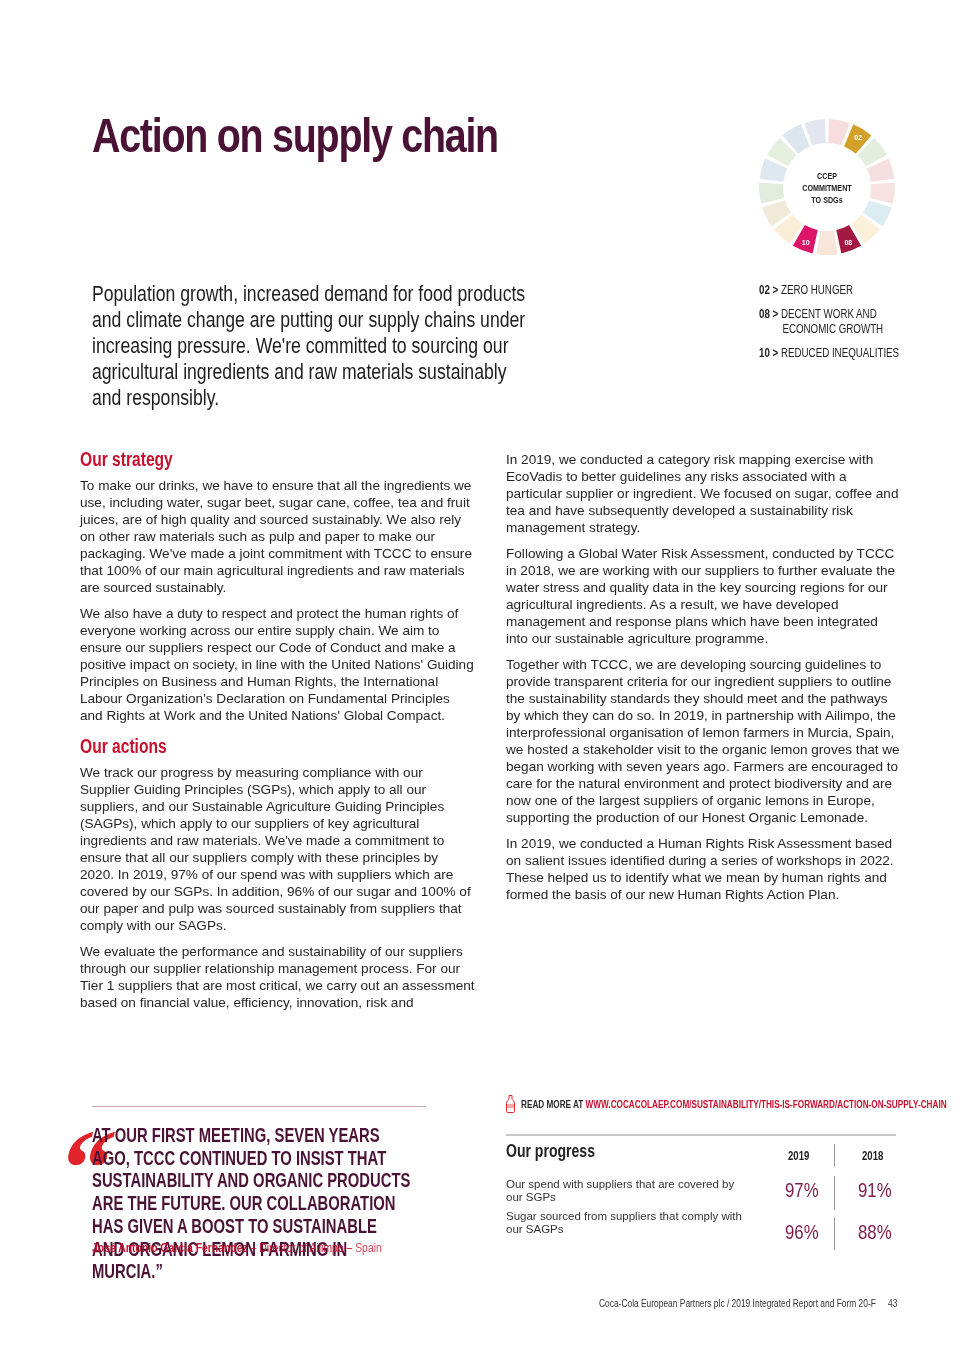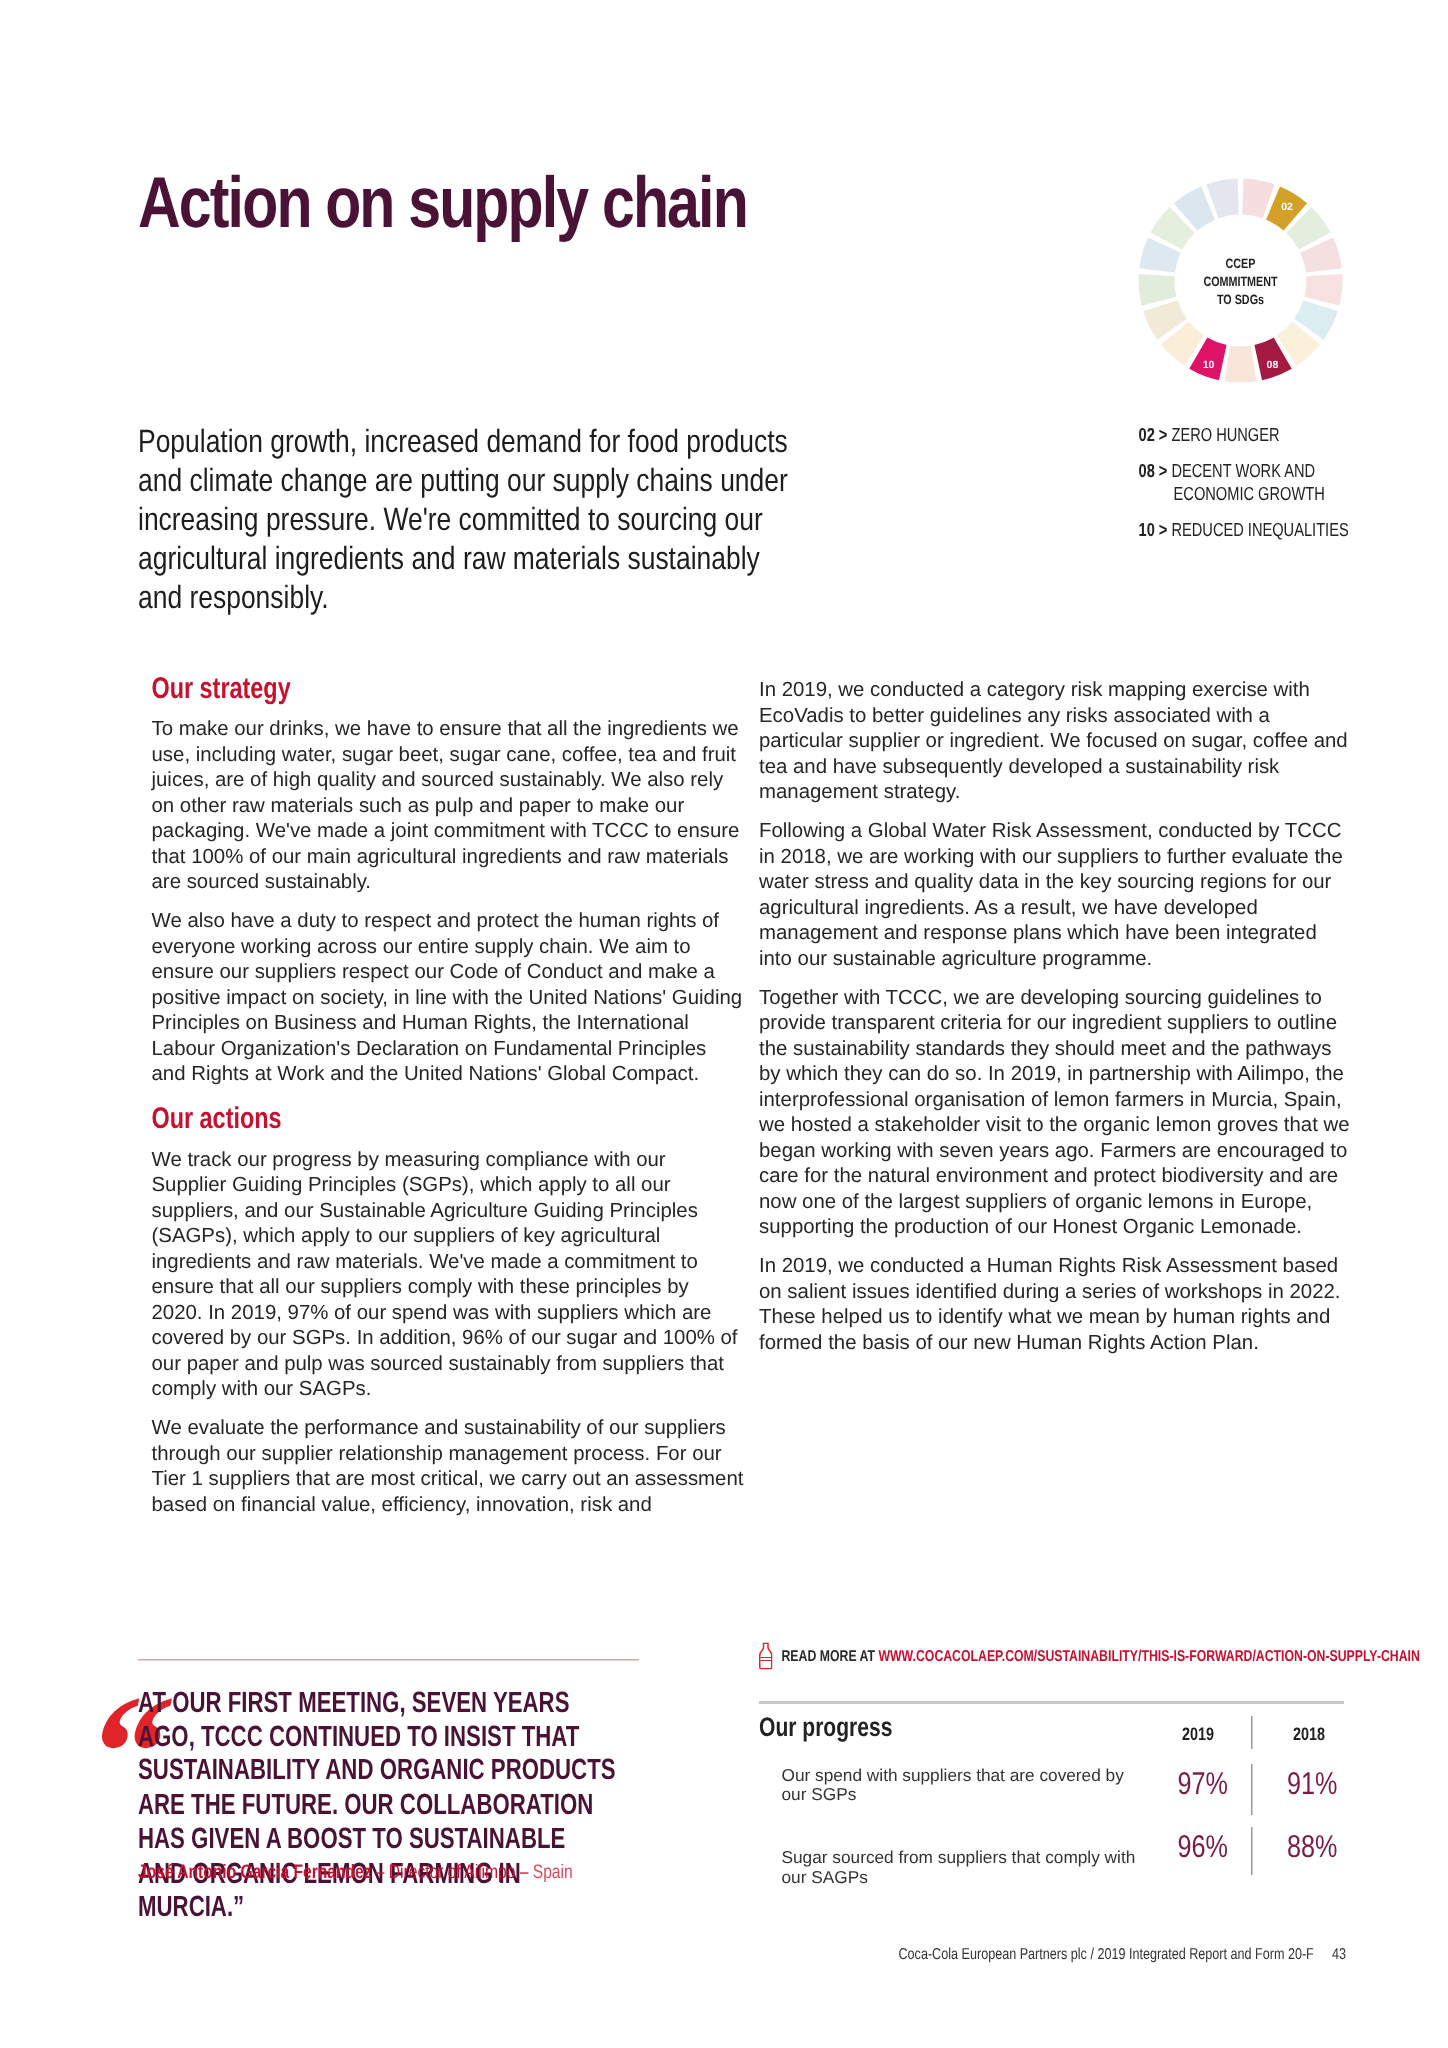--- a/index.html
+++ b/index.html
@@ -6,39 +6,39 @@
   body { width:965px; height:1365px; position:relative; overflow:hidden; font-family:"Liberation Sans", sans-serif; color:#1f1f1f; }
   .title { position:absolute; left:92px; top:108px; font-size:48px; font-weight:bold; color:#4a1336; letter-spacing:-1.5px; transform:scaleX(0.82); transform-origin:left top; white-space:nowrap; margin:0; }
   .intro { position:absolute; left:92px; top:281px; width:540px; font-size:21.5px; line-height:26px; color:#1d1d1d; transform:scaleX(0.82); transform-origin:left top; margin:0; }
   .sdg-wheel { position:absolute; left:757px; top:117px; width:140px; height:140px; }
   .sdg-list { position:absolute; left:759px; top:283px; width:200px; font-size:12.5px; line-height:15px; color:#222; font-weight:bold; transform:scaleX(0.78); transform-origin:left top; }
   .sdg-list .row { margin-bottom:9px; }
   .sdg-list .row span.text { font-weight:normal; }
   .sdg-list .indent { padding-left:30px; font-weight:normal; }
   .col { position:absolute; font-size:13.6px; line-height:17px; color:#262626; }
   .col p { margin:0 0 9px 0; }
-  .col-left { left:101px; top:451px; width:395px; }
+  .col-left { left:80px; top:451px; width:395px; }
   .col-right { left:506px; top:451px; width:395px; }
   .h2 { font-size:20px; font-weight:bold; color:#c8102e; margin:0 0 4px 0; transform:scaleX(0.78); transform-origin:left top; white-space:nowrap; height:22px; }
   .divider-left { position:absolute; left:92px; top:1106px; width:334px; height:1px; background:#c9a9a9; }
   .quote-mark { position:absolute; left:58px; top:1113px; font-size:110px; line-height:110px; font-weight:bold; color:#e1242a; font-family:"Liberation Serif", serif; transform:skewX(-12deg) scaleX(0.9); }
   .quote { position:absolute; left:92px; top:1124px; width:420px; font-size:19.5px; line-height:22.7px; font-weight:bold; color:#4a1336; transform:scaleX(0.76); transform-origin:left top; margin:0; text-transform:uppercase; }
   .attrib { position:absolute; left:92px; top:1240px; font-size:13px; color:#c8102e; transform:scaleX(0.8); transform-origin:left top; white-space:nowrap; }
   .attrib b { font-weight:bold; }
   .readmore { position:absolute; left:506px; top:1095px; display:flex; align-items:center; font-size:10.5px; font-weight:bold; white-space:nowrap; }
   .readmore .inner { transform:scaleX(0.78); transform-origin:left center; }
   .readmore .label { color:#2a2a2a; }
   .readmore .link { color:#c8102e; }
   .bottle { width:9px; height:18px; margin-right:6px; }
   .progress { position:absolute; left:506px; top:1134px; width:390px; }
   .progress .topline { height:2px; background:#c8c8c8; width:390px; }
   .progress .ptitle { position:absolute; left:0; top:7px; font-size:18px; font-weight:bold; color:#222; transform:scaleX(0.78); transform-origin:left top; white-space:nowrap; }
   .progress .yh { position:absolute; top:15px; font-size:12px; font-weight:bold; color:#222; transform:scaleX(0.8); transform-origin:left top; }
   .progress .vline { position:absolute; left:328px; width:1px; background:#999; }
-  .progress .rlabel { position:absolute; left:0; width:240px; font-size:11.5px; line-height:13px; color:#333;margin-left:15px; }
+  .progress .rlabel { position:absolute; left:0; width:240px; font-size:11.5px; line-height:13px; color:#333; }
   .progress .val { position:absolute; font-size:21px; color:#7a1a46; transform:scaleX(0.8); transform-origin:left top; }
   .footer { position:absolute; top:1297px; font-size:10.5px; color:#333; transform:scaleX(0.8); transform-origin:left top; white-space:nowrap; }
 </style>
 </head>
 <body>
 
 <h1 class="title">Action on supply chain</h1>
 
 <svg class="sdg-wheel" viewBox="0 0 140 140" id="sdg-wheel">
   <g id="sdg-segments">
@@ -121,20 +121,20 @@
   <div class="ptitle">Our progress</div>
   <div class="yh" style="left:282px;">2019</div>
   <div class="yh" style="left:356px;">2018</div>
   <div class="vline" style="top:10px;height:22px;"></div>
 
   <div class="rlabel" style="top:44px;">Our spend with suppliers that are covered by our SGPs</div>
   <div class="val" style="left:279px;top:44px;">97%</div>
   <div class="vline" style="top:42px;height:34px;"></div>
   <div class="val" style="left:352px;top:44px;">91%</div>
 
-  <div class="rlabel" style="top:99px;">Sugar sourced from suppliers that comply with our SAGPs</div>
+  <div class="rlabel" style="top:76px;">Sugar sourced from suppliers that comply with our SAGPs</div>
   <div class="val" style="left:279px;top:86px;">96%</div>
   <div class="vline" style="top:84px;height:32px;"></div>
   <div class="val" style="left:352px;top:86px;">88%</div>
 </div>
 
 <div class="footer" style="left:599px;">Coca-Cola European Partners plc / 2019 Integrated Report and Form 20-F</div>
 <div class="footer" style="left:888px;">43</div>
 
 </body></html>

